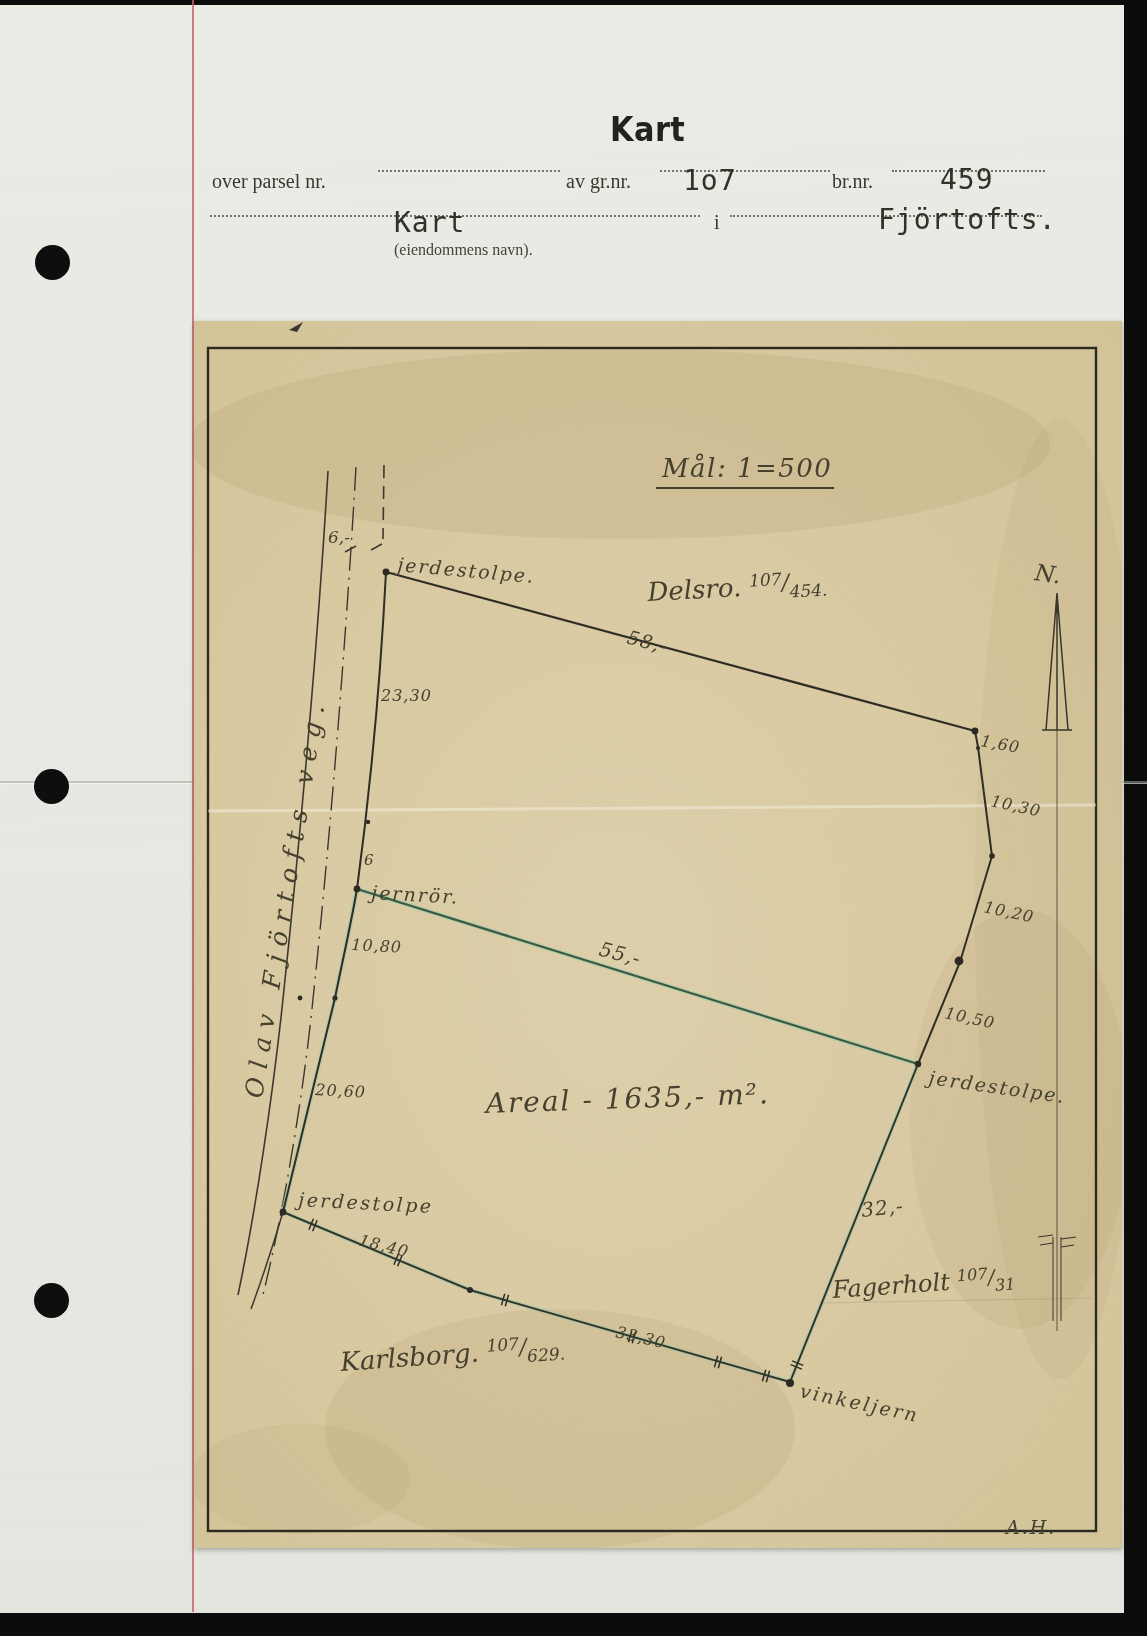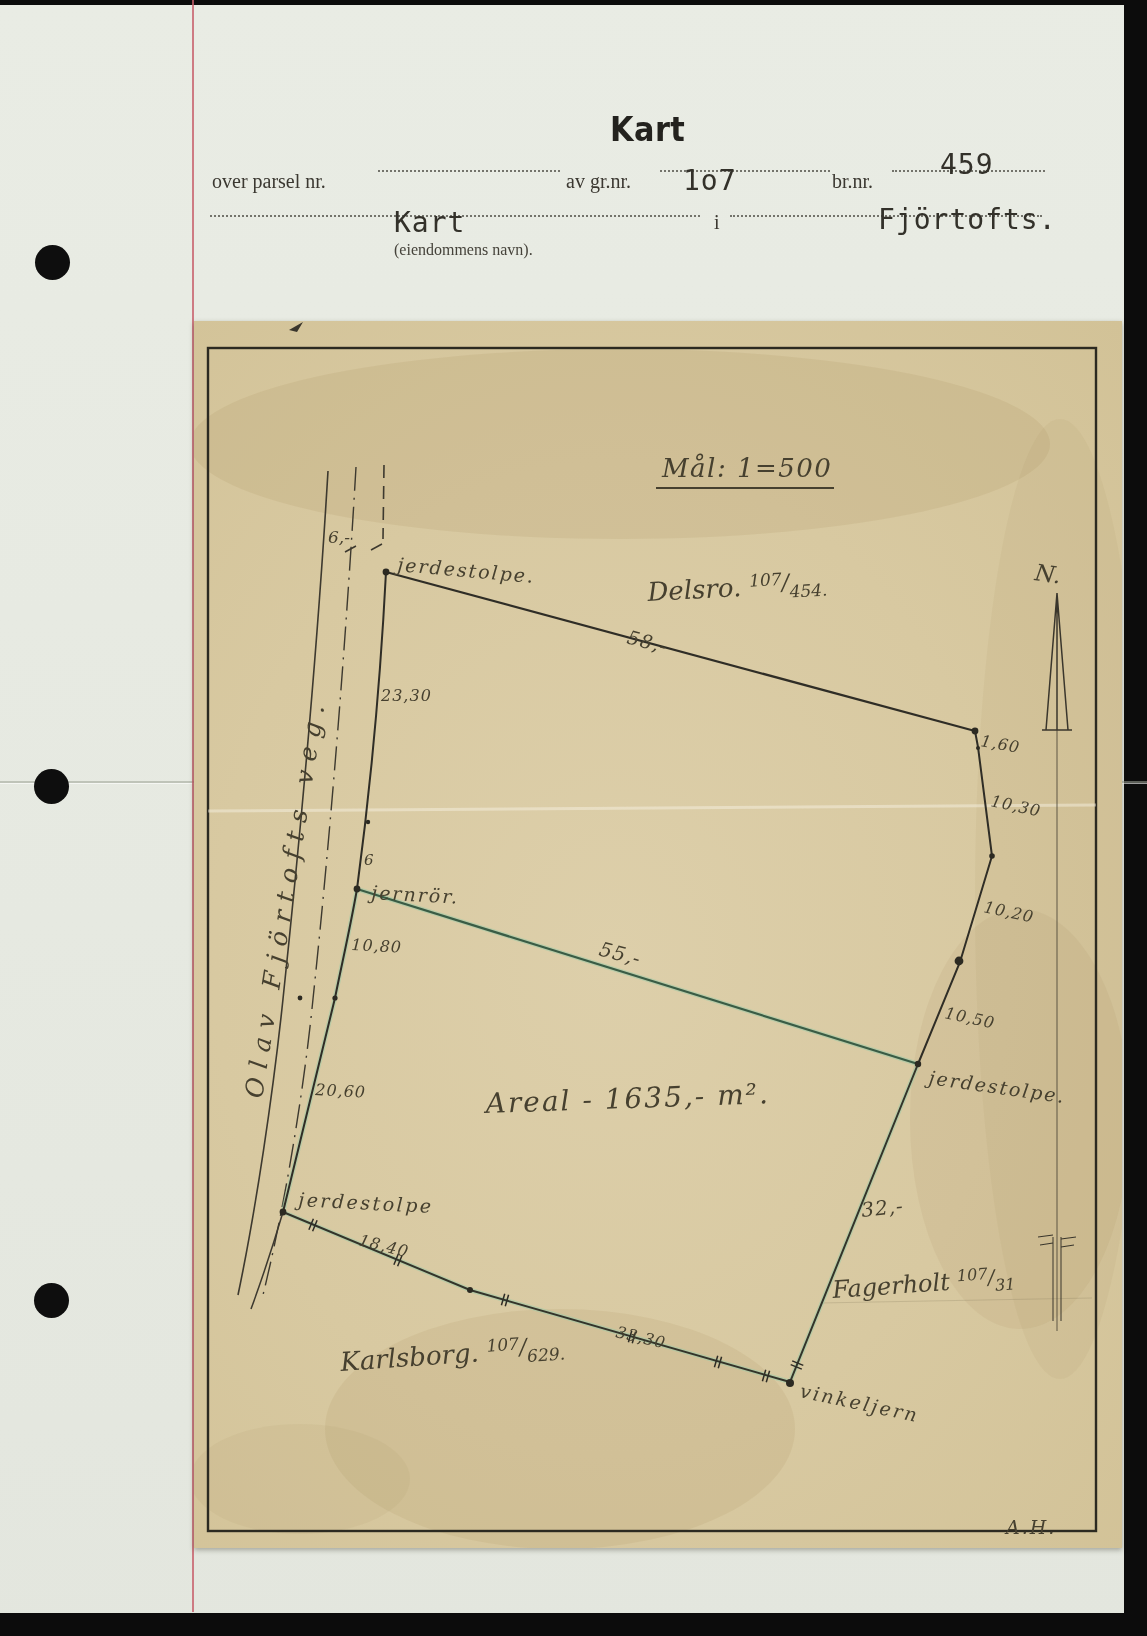--- a/index.html
+++ b/index.html
@@ -40,21 +40,21 @@
 
   <div class="heading">Kart</div>
 
   <span class="printed" style="left:212px;top:170px;">over parsel nr.</span>
   <span class="leader" style="left:378px;top:170px;width:182px;"></span>
   <span class="printed" style="left:566px;top:170px;">av gr.nr.</span>
   <span class="leader" style="left:660px;top:170px;width:170px;"></span>
   <span class="typed" style="left:683px;top:164px;">1o7</span>
   <span class="printed" style="left:832px;top:170px;">br.nr.</span>
   <span class="leader" style="left:892px;top:170px;width:153px;"></span>
-  <span class="typed" style="left:940px;top:148px;">459</span>
+  <span class="typed" style="left:940px;top:163px;">459</span>
 
   <span class="leader" style="left:210px;top:215px;width:490px;"></span>
   <span class="typed" style="left:394px;top:206px;">Kart</span>
   <span class="printed" style="left:714px;top:211px;">i</span>
   <span class="leader" style="left:730px;top:215px;width:312px;"></span>
   <span class="typed" style="left:878px;top:203px;">Fjörtofts.</span>
   <span class="printed caption" style="left:394px;top:241px;">(eiendommens navn).</span>
 
   <div class="map-sheet">
     <svg width="928" height="1227" viewBox="194 322 928 1227" xmlns="http://www.w3.org/2000/svg">

